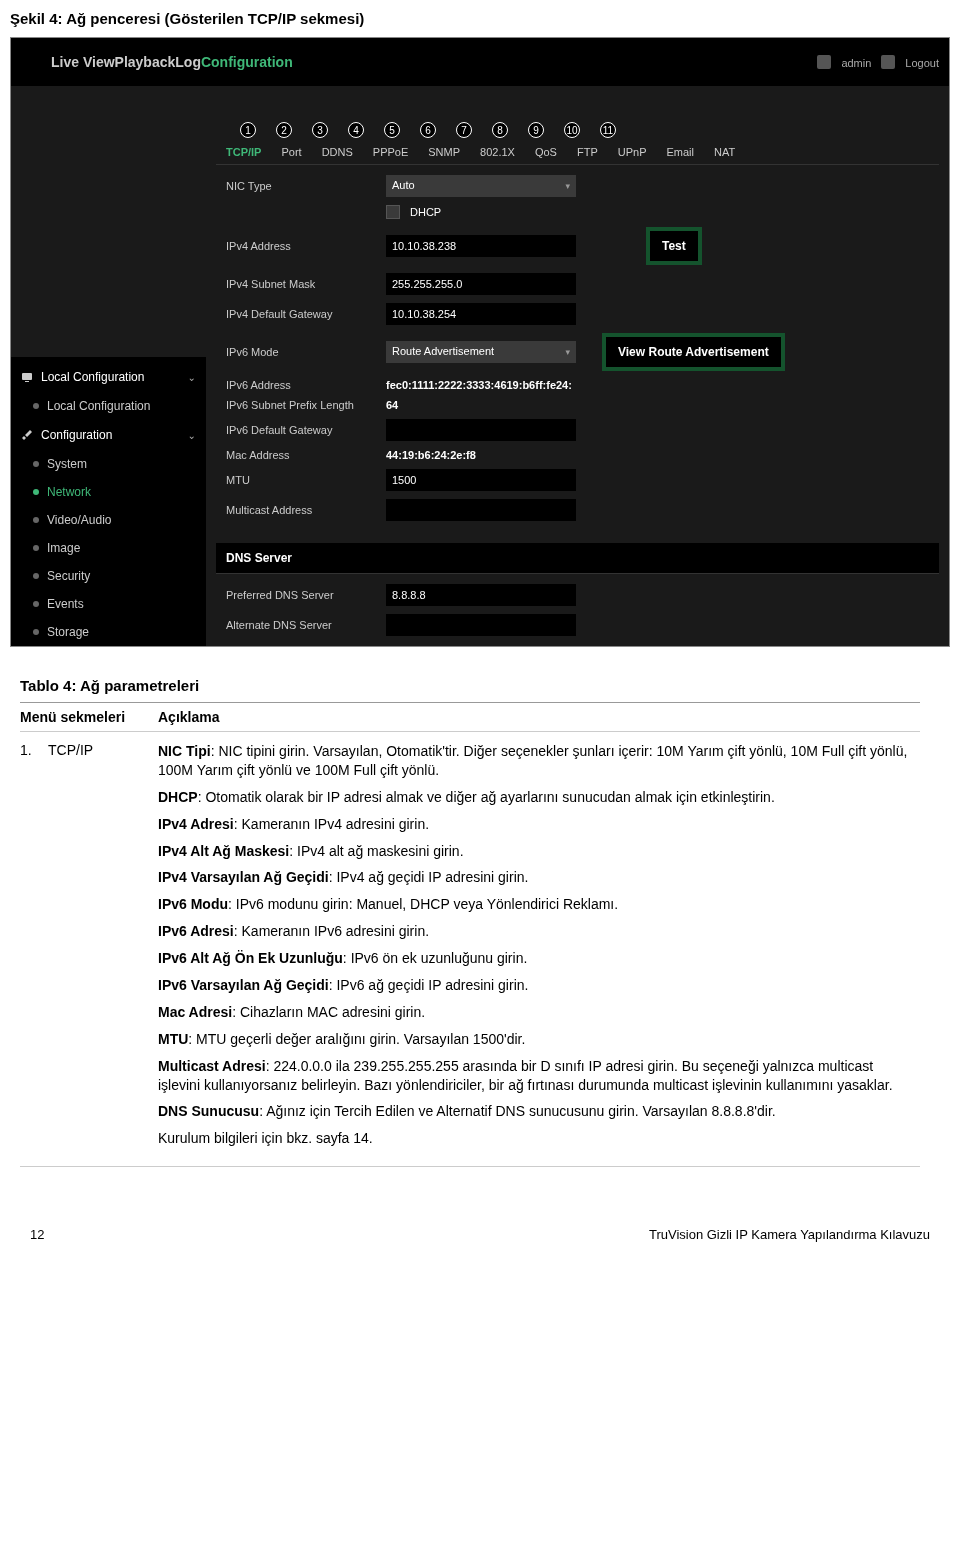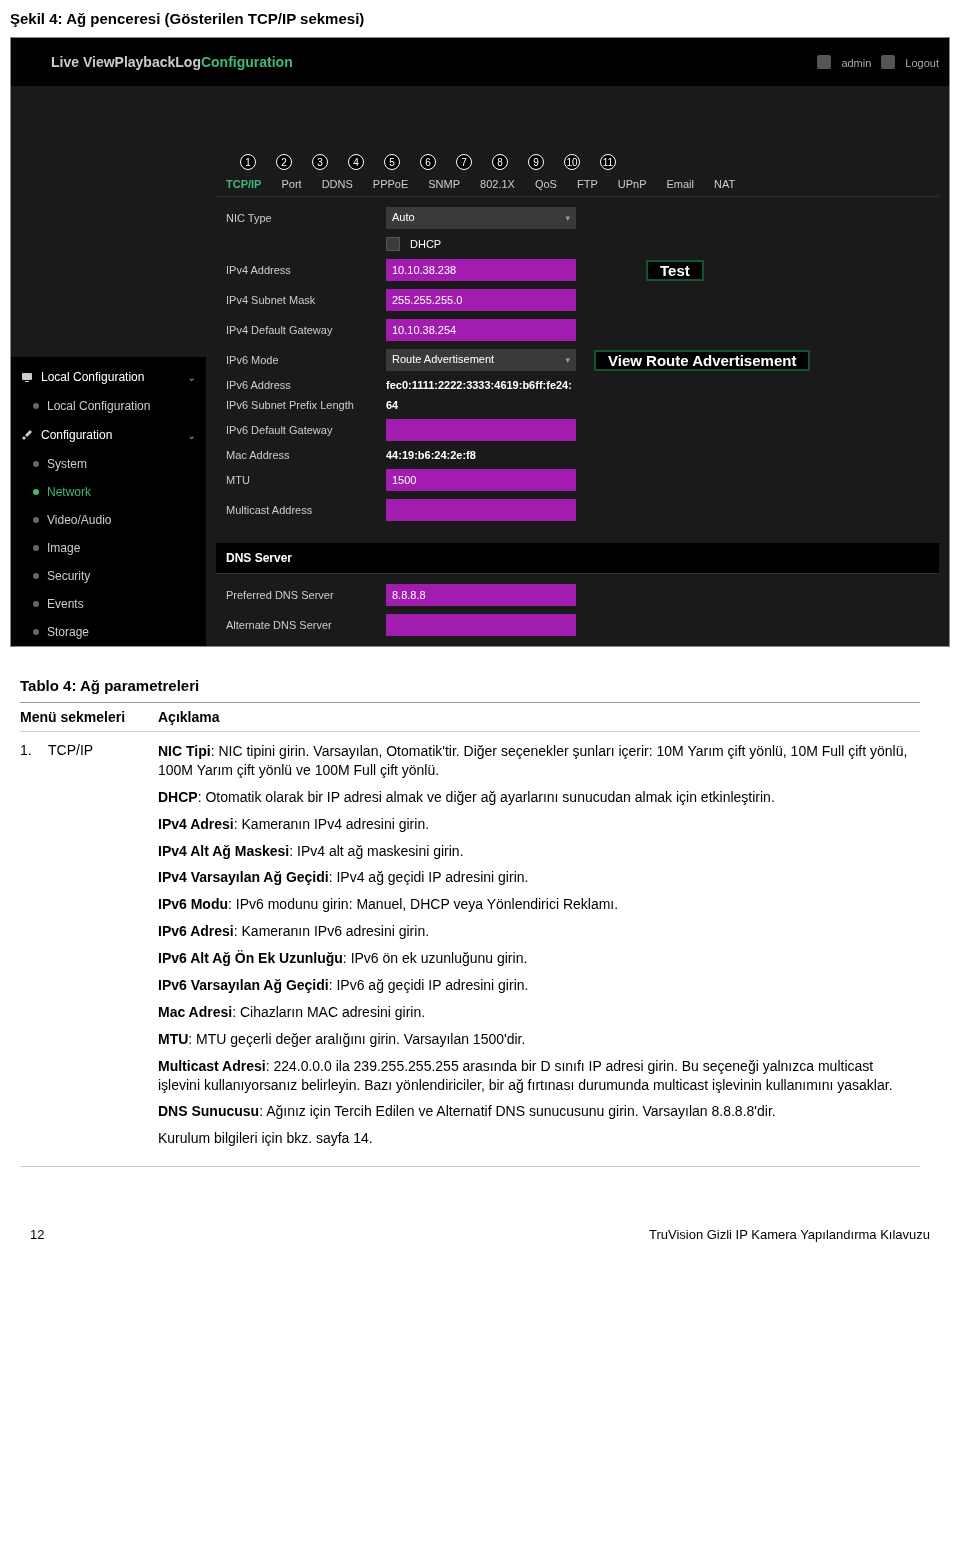--- a/index.html
+++ b/index.html
@@ -34,26 +34,26 @@
   
   .subtabs { display: flex; gap: 0; border-bottom: 1px solid #333; }
   .subtab { padding: 6px 10px; font-size: 11px; color: #ccc; cursor: pointer; }
   .subtab.active { color: #3fb878; font-weight: bold; }
   
   .section-title { background: #000; color: #fff; font-weight: bold; font-size: 12px; padding: 8px 10px; margin-top: 12px; border-bottom: 1px solid #333; }
   .section-body { background: #1a1a1a; padding: 6px 0; }
   
   .form-row { display: flex; align-items: center; padding: 4px 10px; gap: 10px; }
   .form-label { width: 150px; color: #ccc; font-size: 11px; }
-  .form-input { background: #a21caf; border: none; color: #fff; font-size: 11px; padding: 4px 6px; width: 190px; height: 22px; }
+  .form-input { background: #000000; border: none; color: #fff; font-size: 11px; padding: 4px 6px; width: 190px; height: 22px; }
   .form-select { background: #3a3a3a; border: none; color: #fff; font-size: 11px; padding: 4px 6px; width: 190px; height: 22px; position: relative; }
   .select-caret { position: absolute; right: 6px; top: 6px; font-size: 9px; color: #999; }
   .form-check { width: 14px; height: 14px; background: #3a3a3a; border: 1px solid #555; display: inline-block; }
   .form-static { color: #fff; font-size: 11px; }
-  .btn-side { background: #000; color: #fff; font-size: 15px; padding: 0 12px; border: 2px solid #14532d; margin-left: 60px; cursor: pointer; font-weight: bold; }
+  .btn-side { background: #000; color: #fff; font-size: 12px; padding: 8px 12px; border: 4px solid #14532d; margin-left: 60px; cursor: pointer; font-weight: bold; }
   
   
   .doc { padding: 30px 40px 20px 20px; }
   .doc-title { font-weight: bold; font-size: 15px; margin-bottom: 8px; }
   .doc-table { width: 100%; border-collapse: collapse; }
   .doc-table th { text-align: left; font-size: 14px; padding: 6px 0; border-top: 1px solid #999; border-bottom: 1px solid #ccc; }
   .doc-table td { vertical-align: top; padding: 10px 8px 10px 0; font-size: 14px; border-bottom: 1px solid #ccc; }
   .doc-table td:first-child { width: 28px; }
   .doc-table td:nth-child(2) { width: 110px; }
   .desc p { margin-bottom: 8px; line-height: 1.35; }
@@ -185,21 +185,21 @@
           <span class="form-label">IPv4 Subnet Mask</span>
           <input class="form-input" value="255.255.255.0" style="">
         </div>
         <div class="form-row">
           <span class="form-label">IPv4 Default Gateway</span>
           <input class="form-input" value="10.10.38.254" style="">
         </div>
         <div class="form-row">
           <span class="form-label">IPv6 Mode</span>
           <div class="form-select"><span>Route Advertisement</span><span class="select-caret">▾</span></div>
-          <span class="btn-side" style="margin-left:8px">View Route Advertisement</span>
+          <span class="btn-side" style="margin-left:16px">View Route Advertisement</span>
         </div>
         <div class="form-row">
           <span class="form-label">IPv6 Address</span>
           <span class="form-static" style="font-weight:bold">fec0:1111:2222:3333:4619:b6ff:fe24:</span>
         </div>
         <div class="form-row">
           <span class="form-label">IPv6 Subnet Prefix Length</span>
           <span class="form-static" style="font-weight:bold">64</span>
         </div>
         <div class="form-row">

